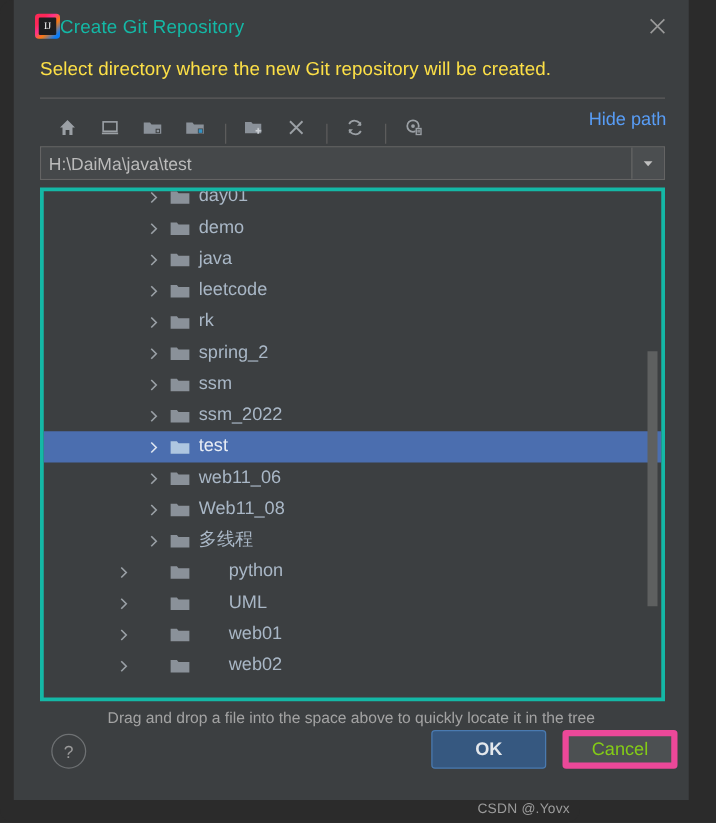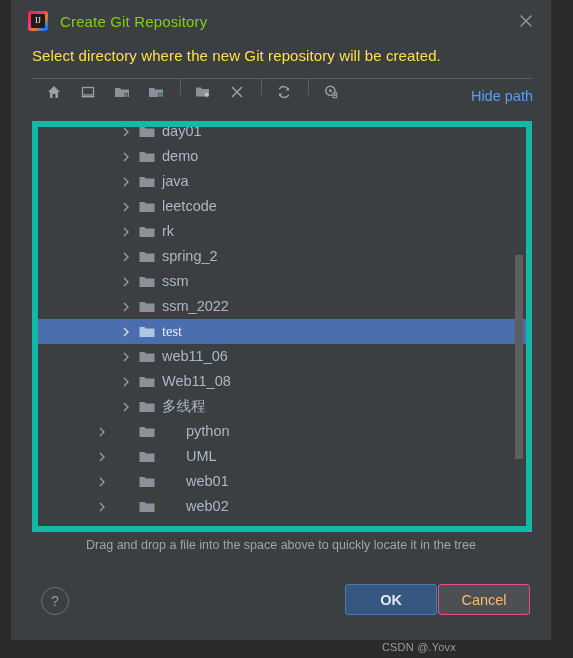--- a/index.html
+++ b/index.html
@@ -73,22 +73,21 @@
     justify-content: center;
     color: #ffffff;
     font-family: "Liberation Serif", serif;
     font-size: 8px;
     letter-spacing: 0px;
     line-height: 1;
     padding-bottom: 1px;
     box-sizing: border-box;
   }
   .title-text {
-    margin-left: 12px;
-    color: #84cc16;
+    color: #14b8a6;
     font-size: 15px;
     letter-spacing: 0.15px;
   }
   .close-btn {
     position: absolute;
     right: 14px;
     top: 10px;
     width: 22px;
     height: 22px;
     display: flex;
@@ -111,21 +110,21 @@
     height: 1px;
     background: #5c5c5c;
     margin: 14px 19px 0 21px;
   }
 
   
   .toolbar {
     position: relative;
     height: 36px;
     display: flex;
-    align-items: flex-start;
+    align-items: flex-end;
     padding-left: 30px;
   }
   .tb-btn {
     width: 26px;
     height: 26px;
     display: flex;
     align-items: center;
     justify-content: center;
     margin-right: 8px;
     cursor: default;
@@ -173,21 +172,21 @@
     align-items: center;
     justify-content: center;
     cursor: default;
   }
 
   
   .treepanel {
     position: relative;
     margin: 6px 19px 0 21px;
     height: 411px;
-    border: 6px solid #14b8a6;
+    border: 3px solid #14b8a6;
     background: #3c3f41;
     box-sizing: border-box;
     overflow: hidden;
   }
   .treeviewport {
     position: absolute;
     left: 0;
     top: -8px;           
     right: 0;
     bottom: 0;
@@ -198,21 +197,20 @@
     align-items: center;
     position: relative;
     cursor: default;
     color: #a9b7c6;
     font-size: 14.5px;
     white-space: nowrap;
   }
   .row.sel {
     background: #4b6eaf;
     color: #e9eef5;
-    font-family: Liberation Serif, serif;
   }
   .chev {
     width: 14px;
     height: 14px;
     flex: 0 0 auto;
     display: flex;
     align-items: center;
     justify-content: center;
   }
   .folder {
@@ -292,25 +290,25 @@
   }
   .btn-ok {
     right: 114px;
     width: 92px;
     background: #365880;
     border: 1px solid #4a7ab0;
     color: #e3e7ec;
     font-weight: bold;
   }
   .btn-cancel {
-    right: 21px;
+    right: 9px;
     width: 92px;
     background: #4c5052;
-    border: 1px solid #ec4899;
-    color: #fdba74;
+    border: 5px solid #ec4899;
+    color: #84cc16;
   }
 
   
   .watermark {
     position: absolute;
     right: 8px;
     bottom: 5px;
     color: #9b9b9b;
     font-size: 11px;
     letter-spacing: 0.2px;
@@ -408,20 +406,28 @@
           <circle cx="7.4" cy="6.8" r="1.5" fill="#9ba0a5"></circle>
           <rect x="9.4" y="8.2" width="5" height="6" fill="#3c3f41"></rect>
           <rect x="10" y="8.8" width="3.8" height="4.8" fill="none" stroke="#9ba0a5" stroke-width="1.1"></rect>
           <path d="M10.8 10.2 L13 10.2 M10.8 11.5 L13 11.5" stroke="#9ba0a5" stroke-width="0.9"></path>
         </svg>
       </div>
 
       <div class="hide-path">Hide path</div>
     </div>
 
+    <div class="pathrow">
+      <div class="path-input">H:\DaiMa\java\test</div>
+      <div class="path-arrow">
+        <svg width="11" height="11" viewBox="0 0 11 11">
+          <path d="M2 4 L9 4 L5.5 8 Z" fill="#c0c0c0"></path>
+        </svg>
+      </div>
+    </div>
 
     <div class="treepanel">
       <div class="treeviewport" id="tree-rows">
           <div class="row lvl2">
             <span class="chev">
               <svg width="12" height="12" viewBox="0 0 12 12">
                 <path d="M4 2 L8 6 L4 10" stroke="#9aa0a6" stroke-width="1.3" fill="none"></path>
               </svg>
             </span>
             <span class="folder"><svg width="16" height="14" viewBox="0 0 16 14">

